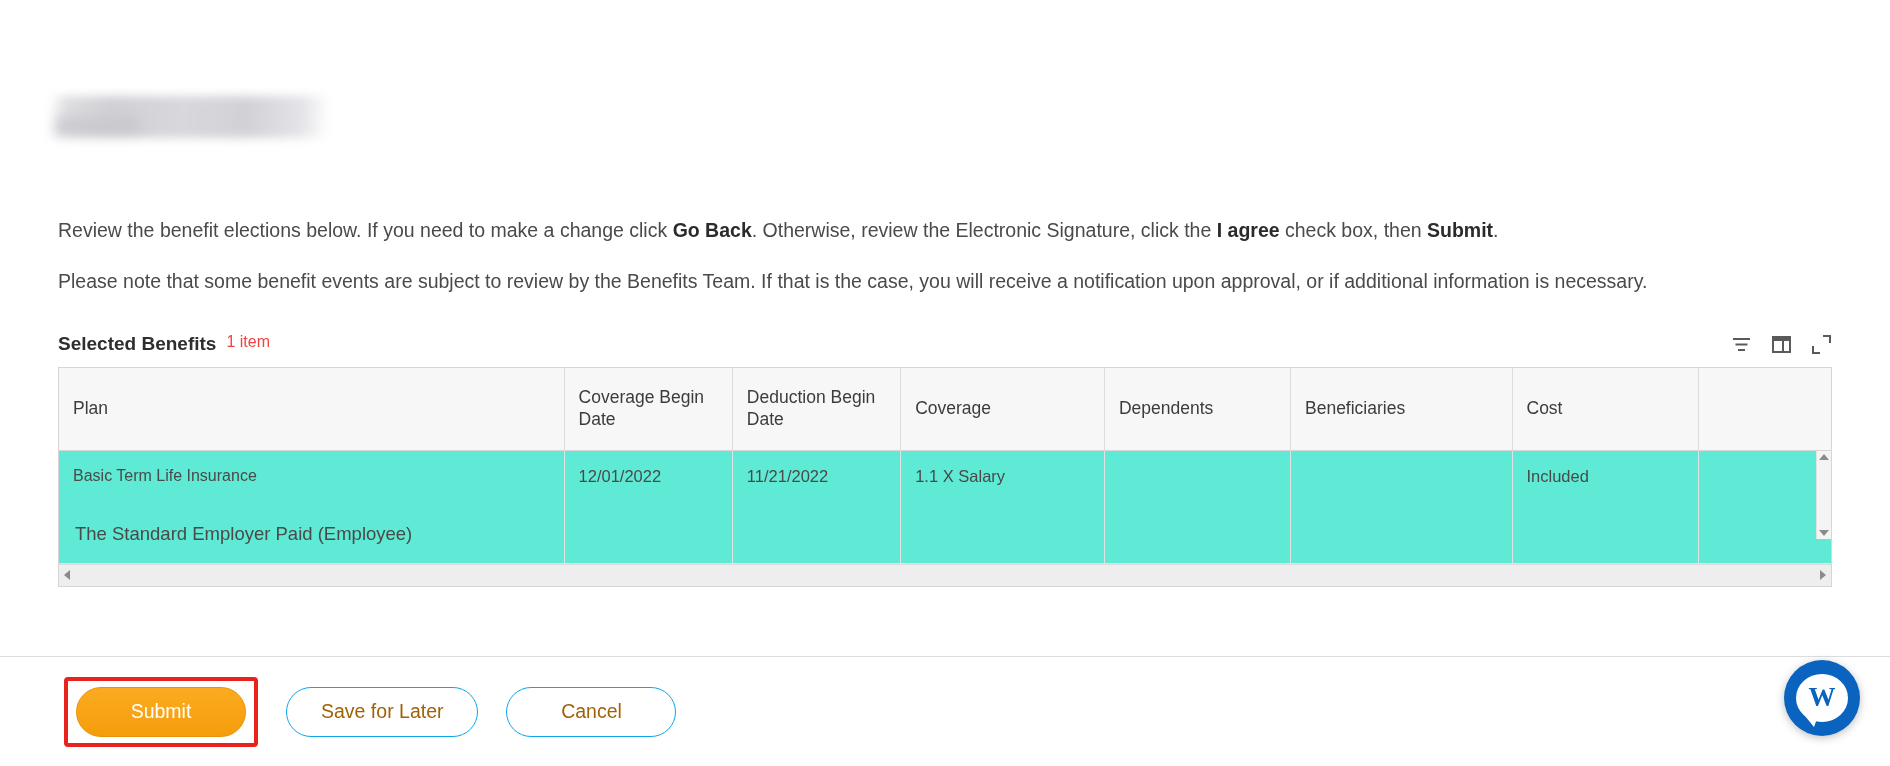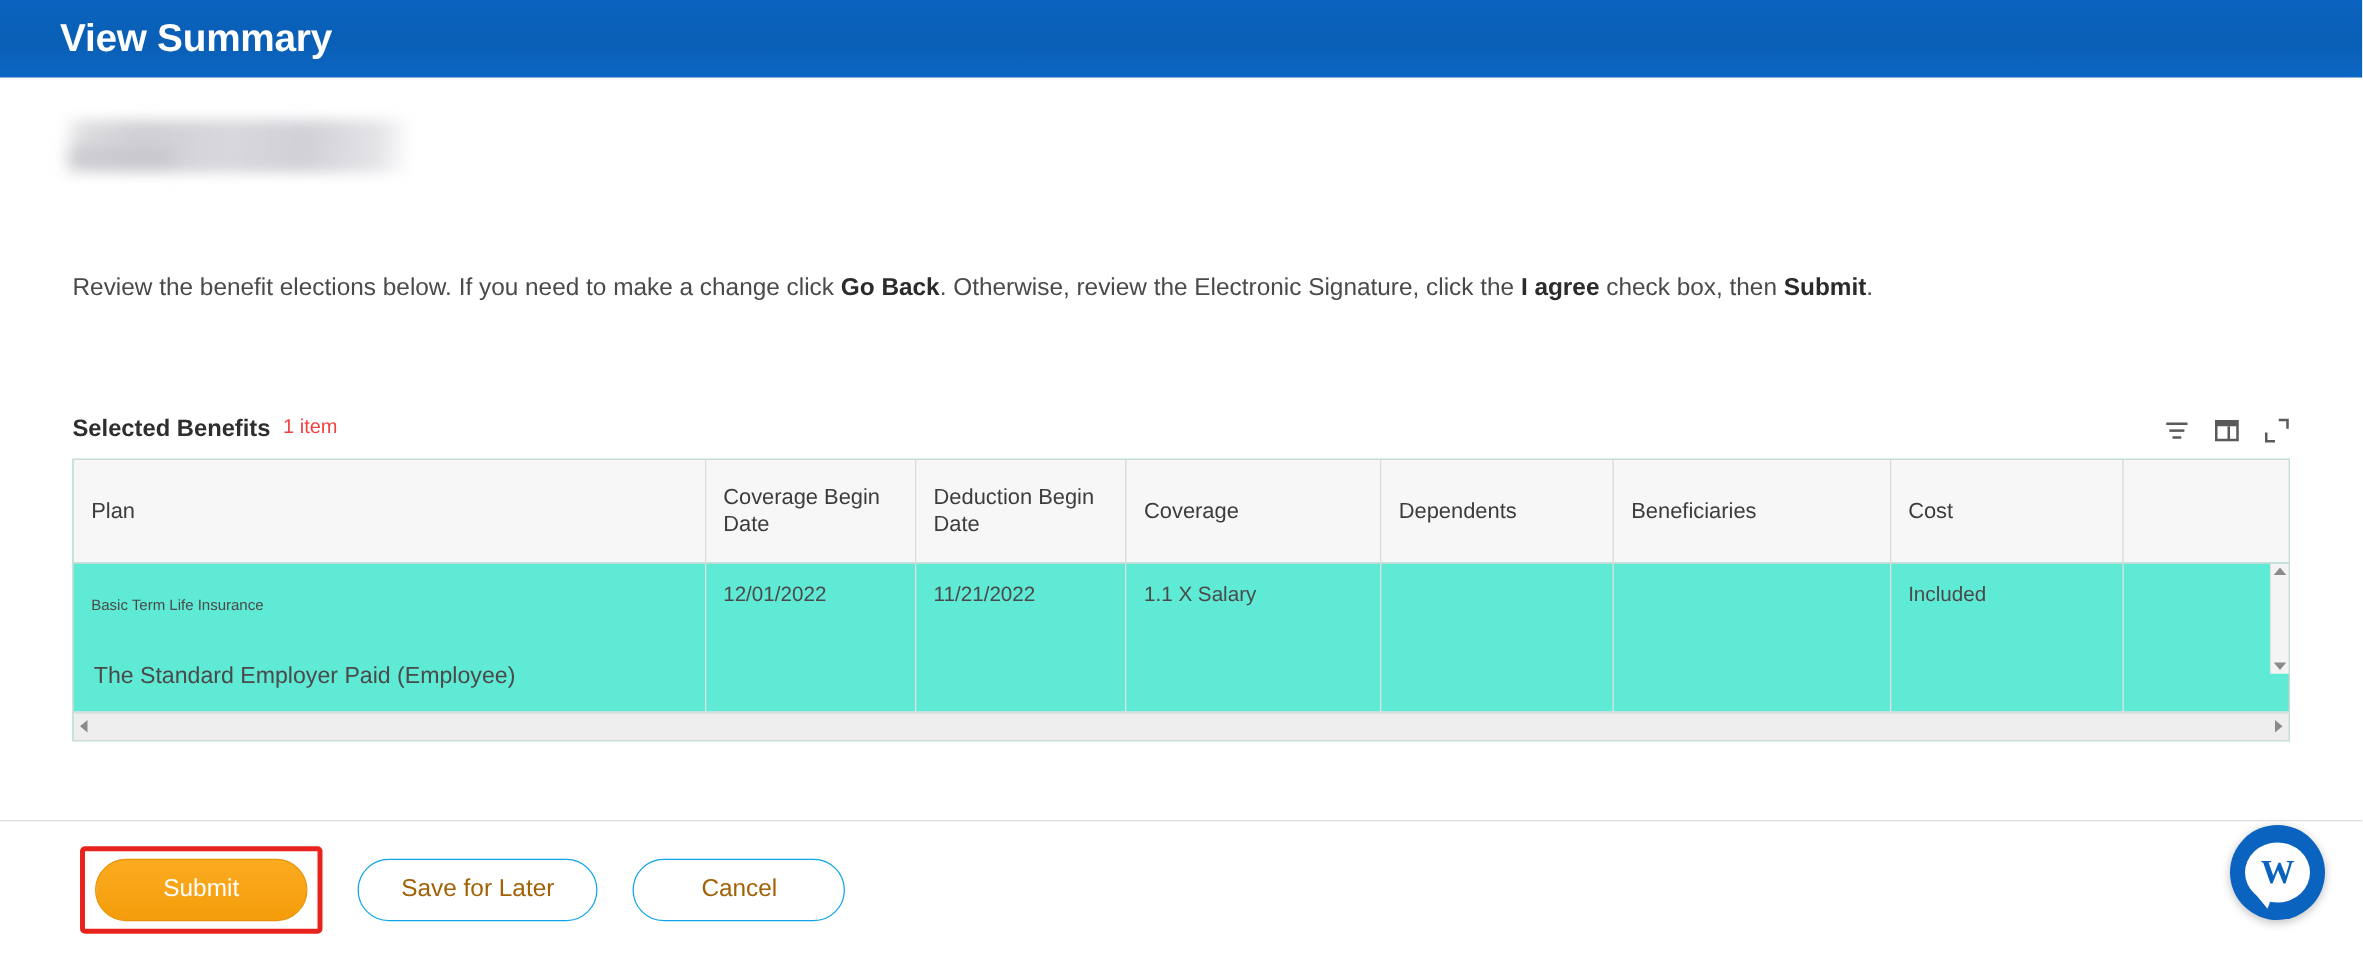--- a/index.html
+++ b/index.html
@@ -153,21 +153,21 @@
   table.grid tbody td {
     border-right: 1px solid #e2e2e2;
     border-bottom: 1px solid #e2e2e2;
     vertical-align: top;
     font-size: 16.5px;
     color: #4a4a4a;
     padding: 16px 14px 18px 14px;
     height: 88px;
   }
   table.grid tbody td:last-child { border-right: none; }
-  .cell-plan-primary { font-size: 12px; color: #4a4a4a; margin-top: 10px; }
+  .cell-plan-primary { font-size: 16px; color: #4a4a4a; }
   .cell-plan-secondary {
     font-size: 18.5px;
     color: #4a4a4a;
     margin-top: 38px;
     margin-left: 2px;
     white-space: nowrap;
   }
 
   
   .grid-vscroll {
@@ -312,30 +312,28 @@
     line-height: 1;
     margin-top: -2px;
     font-family: "Liberation Serif", serif;
   }
 </style>
 </head>
 <body>
 
 <div id="app">
 
-  <div class="header-bar">
-    <div class="header-title">View Summary</div>
-  </div>
 
   <div class="redacted-name"></div>
 
   <div class="content">
 
     <div class="para para-1"><span>Review the benefit elections below.  If you need to make a change click </span><b>Go Back</b><span>.  Otherwise, review the Electronic Signature,  click the </span><b>I agree</b><span> check box, then </span><b>Submit</b><span>.</span></div>
 
+    <div class="para para-2">Please note that some benefit events are subject to review by the Benefits Team.  If that is the case, you will receive a notification upon approval, or if additional information is necessary.</div>
 
     <div class="section-head selected">
       <span class="section-title">Selected Benefits</span>
       <span class="section-count">1 item</span>
       <span class="section-icons">
         <span class="ticon">
           <svg width="21" height="21" viewBox="0 0 21 21" aria-hidden="true">
             <rect x="2" y="4" width="17" height="2" fill="#5a5a5a"></rect>
             <rect x="4.5" y="9.5" width="12" height="2" fill="#5a5a5a"></rect>
             <rect x="7" y="15" width="7" height="2" fill="#5a5a5a"></rect>

